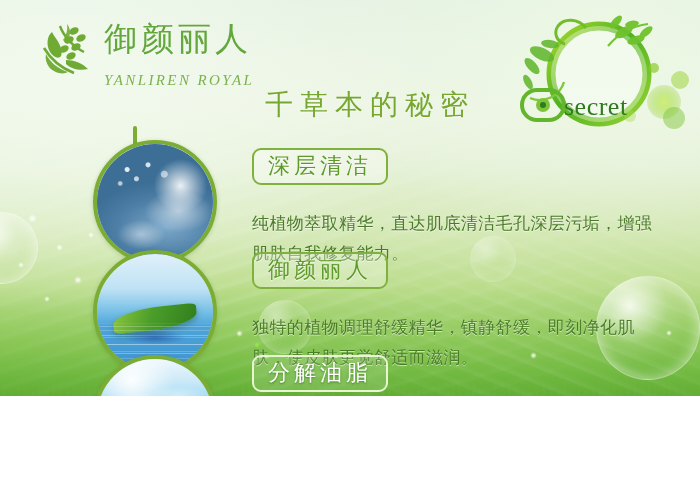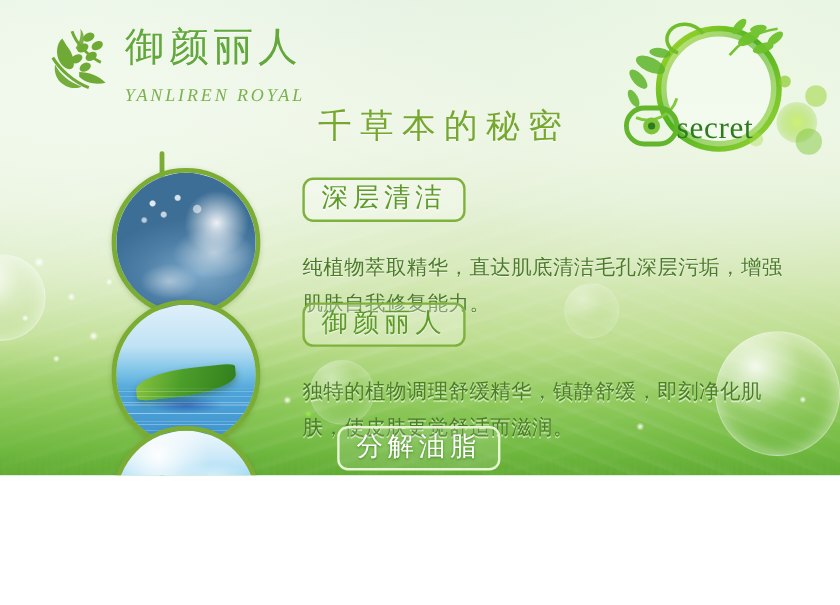--- a/index.html
+++ b/index.html
@@ -224,21 +224,21 @@
     background: rgba(255,255,255,0.30);
     padding: 3px 14px 5px 14px;
     font-family: "DejaVu Sans", sans-serif;
     font-size: 22px; letter-spacing: 4px;
     color: #5e9a2a;
     text-shadow: 0 1px 1px rgba(255,255,255,.85);
     line-height: 1.15;
     text-align: center;
   }
   #feature-3 .feat-label { color: #ffffff; border-color:#e8f5d4;
-    text-shadow: 0 1px 2px rgba(50,110,20,.75); background: rgba(255,255,255,0.12); margin-left: 29px; }
+    text-shadow: 0 1px 2px rgba(50,110,20,.75); background: rgba(255,255,255,0.12); }
   #feature-2 .feat-label { color:#5d9a28; }
 
   .feat-body {
     margin-top: 24px;
     width: 412px;
     font-family: "DejaVu Sans", sans-serif;
     font-size: 17px;
     line-height: 1.75;
     color: #4b7a2a;
     letter-spacing: .4px;

